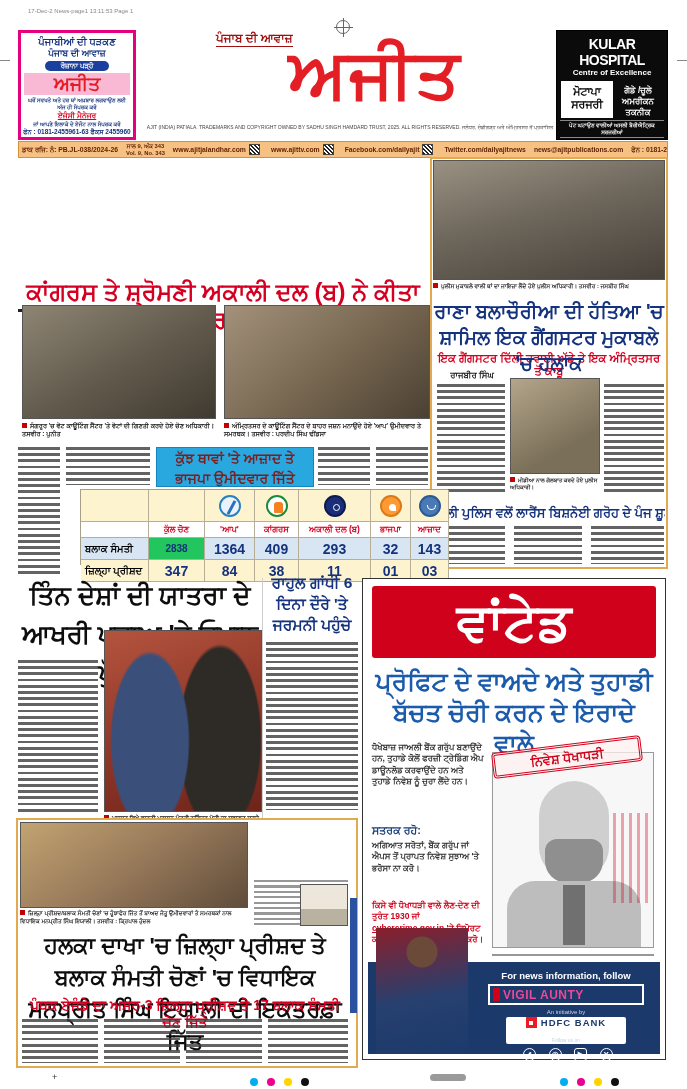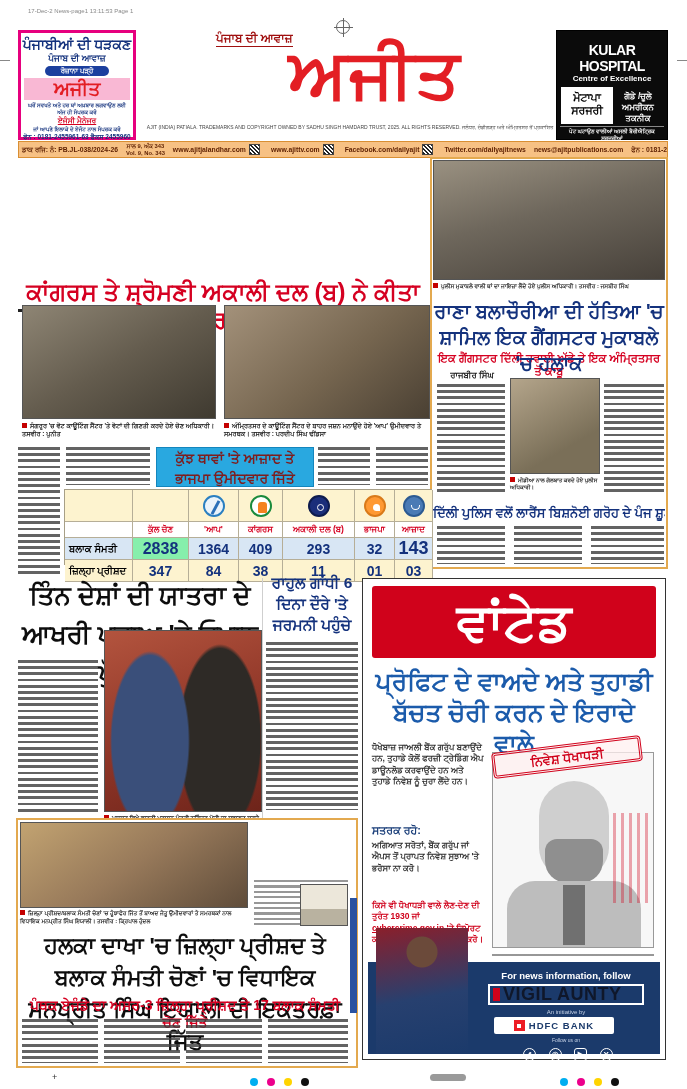--- a/index.html
+++ b/index.html
@@ -32,36 +32,36 @@
 
   <div class="abs" style="left:28px;top:8px;font-size:6px;color:#888">17-Dec-2  News-page1  13:11:53  Page 1</div>
   <div class="abs" style="left:336px;top:20px;width:14px;height:14px;border:1px solid #666;border-radius:50%">
     <div class="abs" style="left:6px;top:-3px;width:1px;height:19px;background:#666"></div>
     <div class="abs" style="left:-3px;top:6px;width:19px;height:1px;background:#666"></div>
   </div>
   <div class="abs" style="left:0;top:60px;width:10px;height:1px;background:#888"></div>
   <div class="abs" style="right:0;top:60px;width:10px;height:1px;background:#888"></div>
 
   <div class="abs" style="left:18px;top:30px;width:118px;height:110px;border:3px solid #e6007e;background:#fff;text-align:center;padding-top:3px">
-    <div class="b navy" style="font-size:14px">ਪੰਜਾਬੀਆਂ ਦੀ ਧੜਕਣ</div>
+    <div class="b navy" style="font-size:10px">ਪੰਜਾਬੀਆਂ ਦੀ ਧੜਕਣ</div>
     <div class="b navy" style="font-size:9px">ਪੰਜਾਬ ਦੀ ਆਵਾਜ਼</div>
     <div style="margin:2px auto;width:64px;background:#1b3f9e;color:#fff;font-size:7px;font-weight:bold;border-radius:8px;padding:1px 0">ਰੋਜ਼ਾਨਾ ਪੜ੍ਹੋ</div>
     <div style="background:#f9b8d4;margin:0 3px;font-size:19px;font-weight:800;color:#e31e24;line-height:22px">ਅਜੀਤ</div>
     <div class="b" style="font-size:5.5px;color:#14327d;margin-top:2px">ਘਰੋਂ ਸਵਖਤੇ ਅਤੇ ਹਰ ਥਾਂ ਅਖ਼ਬਾਰ ਲਗਵਾਉਣ ਲਈ</div>
     <div class="b" style="font-size:5.5px;color:#14327d">ਅੱਜ ਹੀ ਸੰਪਰਕ ਕਰੋ</div>
     <div class="b red" style="font-size:7.5px;text-decoration:underline">ਏਜੰਸੀ ਮੈਨੇਜਰ</div>
     <div class="b" style="font-size:5.5px;color:#14327d">ਜਾਂ ਆਪਣੇ ਇਲਾਕੇ ਦੇ ਏਜੰਟ ਨਾਲ ਸੰਪਰਕ ਕਰੋ</div>
     <div class="b" style="font-size:6.5px;color:#14327d">ਫੋਨ : 0181-2455961-63 ਫੈਕਸ 2455960</div>
   </div>
 
   <div class="abs b" style="left:216px;top:31px;font-size:12px;color:#a01010;border-bottom:1.5px solid #a01010;padding-bottom:1px">ਪੰਜਾਬ ਦੀ ਆਵਾਜ਼</div>
   <div class="abs ctr" style="left:195px;top:34px;width:360px;height:78px;font-size:68px;font-weight:800;color:#e31e24;line-height:78px;letter-spacing:2px">ਅਜੀਤ</div>
   <div class="abs ctr" style="left:140px;top:124px;width:420px;font-size:5px;color:#444">AJIT (INDIA) PATIALA. TRADEMARKS AND COPYRIGHT OWNED BY SADHU SINGH HAMDARD TRUST, 2025. ALL RIGHTS RESERVED. ਜਲੰਧਰ, ਚੰਡੀਗੜ੍ਹ ਅਤੇ ਅੰਮ੍ਰਿਤਸਰ ਤੋਂ ਪ੍ਰਕਾਸ਼ਿਤ</div>
 
-  <div class="abs" style="left:556px;top:30px;width:112px;height:110px;background:#0b0b0b;color:#fff;text-align:center;border:1px solid #000;padding-top:11px">
+  <div class="abs" style="left:556px;top:30px;width:112px;height:110px;background:#0b0b0b;color:#fff;text-align:center;border:1px solid #000;padding-top:5px">
     <div style="font-size:14px;font-weight:800;letter-spacing:-.5px">KULAR HOSPITAL</div>
     <div class="b" style="font-size:8px">Centre of Excellence</div>
     <div style="display:flex;margin:4px 4px 2px 4px">
       <div style="flex:1;background:#fff;color:#000;font-size:11px;font-weight:800;padding:4px 1px">ਮੋਟਾਪਾ ਸਰਜਰੀ</div>
       <div style="flex:1;font-size:8.5px;font-weight:800;padding-top:4px">ਗੋਡੇ /ਚੂਲੇ ਅਮਰੀਕਨ ਤਕਨੀਕ</div>
     </div>
     <div class="b" style="font-size:5.5px;border-top:1px solid #888;border-bottom:1px solid #888;margin:2px 3px;padding:1px 0">ਪੇਟ ਘਟਾਉਣ ਵਾਲੀਆਂ ਅਸਲੀ ਬੈਰੀਐਟ੍ਰਿਕ ਸਰਜਰੀਆਂ</div>
     <div style="background:#fff;color:#000;margin:2px 5px 1px 5px;font-size:13px;font-weight:800;letter-spacing:3px">9878090001</div>
     <div style="font-size:6.5px">www.kularhospital.com</div>
   </div>
@@ -113,21 +113,21 @@
   <div class="abs cap" style="left:22px;top:422px;width:194px"><span class="bullet"></span><span>ਸੰਗਰੂਰ 'ਚ ਵੋਟ ਕਾਊਂਟਿੰਗ ਸੈਂਟਰ 'ਤੇ ਵੋਟਾਂ ਦੀ ਗਿਣਤੀ ਕਰਦੇ ਹੋਏ ਚੋਣ ਅਧਿਕਾਰੀ।  ਤਸਵੀਰ : ਪੁਨੀਤ</span></div>
   <div class="abs cap" style="left:224px;top:422px;width:206px"><span class="bullet"></span><span>ਅੰਮ੍ਰਿਤਸਰ ਦੇ ਕਾਊਂਟਿੰਗ ਸੈਂਟਰ ਦੇ ਬਾਹਰ ਜਸ਼ਨ ਮਨਾਉਂਦੇ ਹੋਏ 'ਆਪ' ਉਮੀਦਵਾਰ ਤੇ ਸਮਰਥਕ।  ਤਸਵੀਰ : ਪਰਦੀਪ ਸਿੰਘ ਢੀਂਡਸਾ</span></div>
 
   <div class="abs greek" style="left:18px;top:447px;width:42px;height:128px"></div>
   <div class="abs greek" style="left:66px;top:447px;width:84px;height:38px"></div>
   <div class="abs greek" style="left:318px;top:447px;width:52px;height:38px"></div>
   <div class="abs greek" style="left:376px;top:447px;width:52px;height:38px"></div>
 
   <div class="abs ctr b" style="left:156px;top:447px;width:158px;height:40px;background:#29a8e0;color:#7f1d1d;font-size:14px;line-height:20px;border:1px solid #1486bd">ਕੁੱਝ ਥਾਵਾਂ 'ਤੇ ਆਜ਼ਾਦ ਤੇ ਭਾਜਪਾ ਉਮੀਦਵਾਰ ਜਿੱਤੇ</div>
 
-  <div class="abs" style="left:64px;top:489px;width:368px;height:76px;background:#fdf3cf;border:1px solid #a79f87;display:grid;grid-template-columns:68px 56px 50px 44px 72px 40px 38px;grid-template-rows:32px 16px 22px 22px">
+  <div class="abs" style="left:80px;top:489px;width:368px;height:76px;background:#fdf3cf;border:1px solid #a79f87;display:grid;grid-template-columns:68px 56px 50px 44px 72px 40px 38px;grid-template-rows:32px 16px 22px 22px">
 
     <div class="tcell" style="background:#fdf3cf"></div>
     <div class="tcell" style="background:#fdf3cf"></div>
     <div class="tcell" style="background:#fdf3cf">
         <div class="picon" style="background:#eaf3fb;border:2px solid #2a7fc1">
           <div class="abs" style="left:9px;top:3px;width:3px;height:15px;background:#2a6fb8;transform:rotate(28deg)"></div>
         </div>
       </div>
     <div class="tcell" style="background:#fdf3cf">
         <div class="picon" style="background:#fff;border:2px solid #1a8a3c">
@@ -152,26 +152,26 @@
 
     <div class="tcell" style="background:#fff"></div>
     <div class="tcell b red" style="font-size:8.5px;background:#fff">ਕੁੱਲ ਚੋਣ</div>
     <div class="tcell b red" style="font-size:8.5px;background:#fff">'ਆਪ'</div>
     <div class="tcell b red" style="font-size:8.5px;background:#fff">ਕਾਂਗਰਸ</div>
     <div class="tcell b red" style="font-size:8.5px;background:#fff">ਅਕਾਲੀ ਦਲ (ਬ)</div>
     <div class="tcell b red" style="font-size:8.5px;background:#fff">ਭਾਜਪਾ</div>
     <div class="tcell b red" style="font-size:8.5px;background:#fff">ਆਜ਼ਾਦ</div>
 
     <div class="tcell b" style="font-size:10px;background:#d8e6f4;justify-content:flex-start;padding-left:4px">ਬਲਾਕ ਸੰਮਤੀ</div>
-    <div class="tcell b navy" style="font-size:16px;background:#86efac">2838</div>
+    <div class="tcell b navy" style="font-size:10px;background:#22c55e">2838</div>
     <div class="tcell b navy" style="font-size:14px;background:#d8e6f4">1364</div>
     <div class="tcell b navy" style="font-size:14px;background:#d8e6f4">409</div>
     <div class="tcell b navy" style="font-size:14px;background:#d8e6f4">293</div>
     <div class="tcell b navy" style="font-size:14px;background:#d8e6f4">32</div>
-    <div class="tcell b navy" style="font-size:18px;background:#d8e6f4">143</div>
+    <div class="tcell b navy" style="font-size:14px;background:#d8e6f4">143</div>
 
     <div class="tcell b" style="font-size:10px;background:#fdf3cf;justify-content:flex-start;padding-left:4px">ਜ਼ਿਲ੍ਹਾ ਪ੍ਰੀਸ਼ਦ</div>
     <div class="tcell b navy" style="font-size:14px;background:#fdf3cf">347</div>
     <div class="tcell b navy" style="font-size:14px;background:#fdf3cf">84</div>
     <div class="tcell b navy" style="font-size:14px;background:#fdf3cf">38</div>
     <div class="tcell b navy" style="font-size:14px;background:#fdf3cf">11</div>
     <div class="tcell b navy" style="font-size:14px;background:#fdf3cf">01</div>
     <div class="tcell b navy" style="font-size:14px;background:#fdf3cf">03</div>
   </div>
 
@@ -216,24 +216,24 @@
     <div class="abs" style="left:120px;top:60px;width:40px;height:90px;background:repeating-linear-gradient(90deg,rgba(208,2,27,.35) 0 3px,transparent 3px 8px)"></div>
   </div>
   <div class="abs ctr b" style="left:492px;top:744px;width:150px;height:26px;line-height:22px;border:3px double #d0021b;border-radius:4px;color:#d0021b;font-size:13px;background:rgba(255,240,240,.75);transform:rotate(-7deg)">ਨਿਵੇਸ਼ ਧੋਖਾਧੜੀ</div>
   <div class="abs greek-lt" style="left:492px;top:954px;width:162px;height:3px"></div>
 
   <div class="abs" style="left:368px;top:962px;width:292px;height:92px;background:#1b3a6b"></div>
   <div class="abs" style="left:376px;top:928px;width:92px;height:126px;background-image:radial-gradient(circle 16px at 46px 24px,#6b4a3a 0 15px,transparent 16px),linear-gradient(170deg,#8a1f2b 0%,#27406f 55%,#1b3a6b 100%)"></div>
   <div class="abs ctr b" style="left:480px;top:970px;width:172px;font-size:9.5px;color:#fff">For news information, follow</div>
   <div class="abs" style="left:488px;top:984px;width:156px;height:21px;border:2px solid #fff;display:flex;align-items:center">
     <span style="width:7px;height:13px;background:#d0021b;margin:0 3px"></span>
-    <span class="b" style="color:#0f172a;font-size:18px;letter-spacing:.5px">VIGIL AUNTY</span>
+    <span class="b" style="color:#ec4899;font-size:12px;letter-spacing:.5px">VIGIL AUNTY</span>
   </div>
   <div class="abs ctr" style="left:480px;top:1009px;width:172px;font-size:6px;color:#c6d2e6">An initiative by</div>
-  <div class="abs" style="left:494px;top:1017px;width:120px;height:17px;background:#fff;border-radius:2px;display:flex;align-items:center;justify-content:center">
+  <div class="abs" style="left:506px;top:1017px;width:120px;height:27px;background:#fff;border-radius:2px;display:flex;justify-content:center">
     <span style="width:11px;height:11px;background:#ed1c24;margin-right:4px;position:relative">
         <span class="abs" style="left:3.5px;top:3.5px;width:4px;height:4px;background:#fff"></span>
       </span>
     <span class="b" style="color:#1b3a6b;font-size:9.5px;letter-spacing:1px">HDFC BANK</span>
   </div>
   <div class="abs ctr" style="left:480px;top:1037px;width:172px;font-size:5px;color:#c6d2e6">Follow us on</div>
   <div class="abs ctr" style="left:498px;top:1043px;width:140px">
     <span class="soc">f</span>
     <span class="soc">◎</span>
     <span class="soc" style="border-radius:3px">▶</span>

